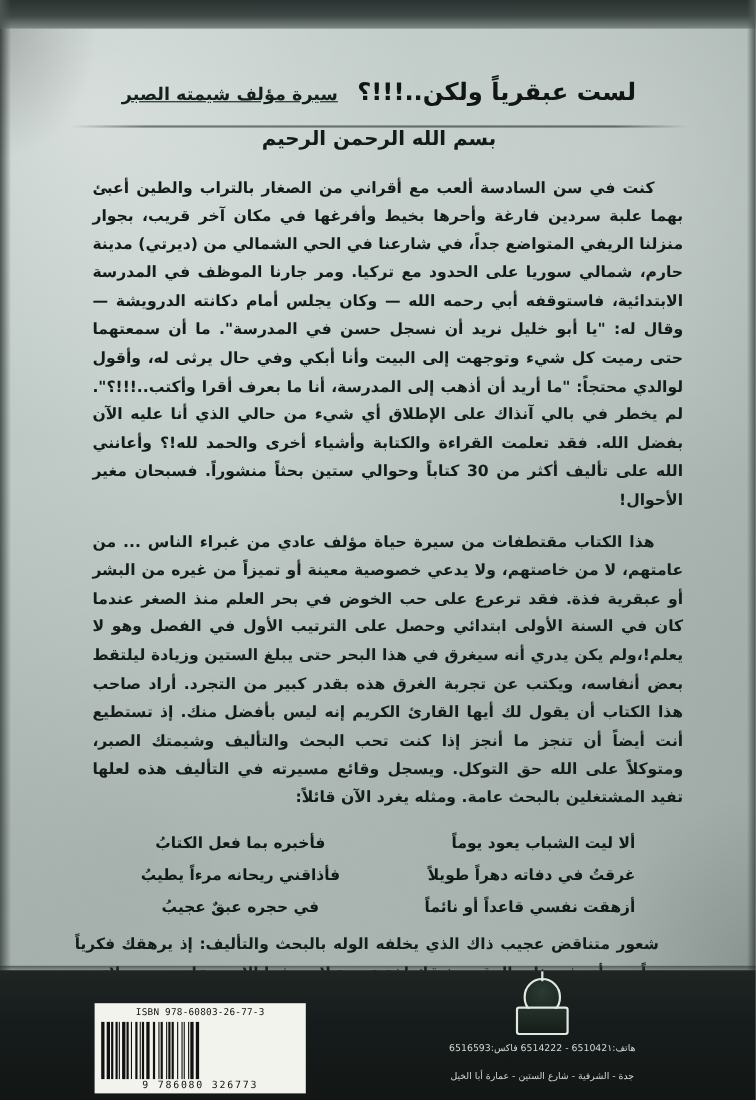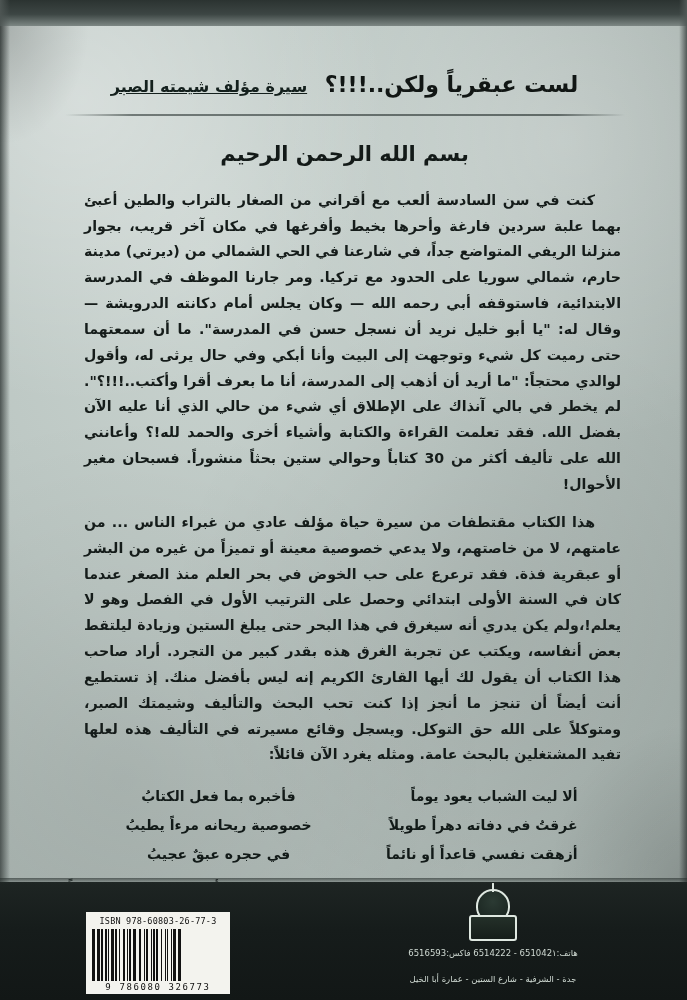--- a/index.html
+++ b/index.html
@@ -91,23 +91,22 @@
 
   .rule {
     margin: 14px auto 0 auto;
     width: 560px;
     height: 2px;
     background: linear-gradient(90deg, rgba(30,40,38,0) 0%, rgba(30,40,38,0.55) 12%, rgba(30,40,38,0.6) 88%, rgba(30,40,38,0) 100%);
   }
 
   
   .basmala {
-    margin-top: 26px;
-    text-align: center;
-    font-size: 21px;
+    text-align: center;
+    font-size: 18px;
     font-weight: bold;
     color: #131a18;
   }
 
   
   .body-wrap {
     margin-top: 22px;
     padding: 0 58px 0 58px;
   }
   p.para {
@@ -191,21 +190,21 @@
     top: -4px; left: 0; right: 0;
     height: 6px;
     background: linear-gradient(180deg, rgba(40,48,46,0.65), rgba(40,48,46,0));
   }
 
   
   .barcode-box {
     position: absolute;
     left: 86px;
     bottom: 6px;
-    width: 144px;
+    width: 192px;
     background: #f3f3ee;
     padding: 4px 6px 2px 6px;
     box-sizing: border-box;
   }
   .isbn-text {
     font-family: "DejaVu Sans Mono", monospace;
     font-size: 8.5px;
     color: #111;
     text-align: center;
     letter-spacing: 0.2px;
@@ -336,21 +335,21 @@
       <p class="para">هذا الكتاب مقتطفات من سيرة حياة مؤلف عادي من غبراء الناس ... من عامتهم، لا من خاصتهم، ولا يدعي خصوصية معينة أو تميزاً من غيره من البشر أو عبقرية فذة. فقد ترعرع على حب الخوض في بحر العلم منذ الصغر عندما كان في السنة الأولى ابتدائي وحصل على الترتيب الأول في الفصل وهو لا يعلم!،ولم يكن يدري أنه سيغرق في هذا البحر حتى يبلغ الستين وزيادة ليلتقط بعض أنفاسه، ويكتب عن تجربة الغرق هذه بقدر كبير من التجرد. أراد صاحب هذا الكتاب أن يقول لك أيها القارئ الكريم إنه ليس بأفضل منك. إذ تستطيع أنت أيضاً أن تنجز ما أنجز إذا كنت تحب البحث والتأليف وشيمتك الصبر، ومتوكلاً على الله حق التوكل. ويسجل وقائع مسيرته في التأليف هذه لعلها تفيد المشتغلين بالبحث عامة. ومثله يغرد الآن قائلاً:</p>
     </div>
 
     <div class="poem">
       <div class="poem-row">
         <div class="hemistich right">ألا ليت الشباب يعود يوماً</div>
         <div class="hemistich left">فأخبره بما فعل الكتابُ</div>
       </div>
       <div class="poem-row">
         <div class="hemistich right">غرقتُ في دفاته دهراً طويلاً</div>
-        <div class="hemistich left">خصوصية ريحانه مرءاً يطيبُ</div>
+        <div class="hemistich left">فأذاقني ريحانه مرءاً يطيبُ</div>
       </div>
       <div class="poem-row">
         <div class="hemistich right">أزهقت نفسي قاعداً أو نائماً</div>
         <div class="hemistich left">في حجره عبقٌ عجيبُ</div>
       </div>
     </div>
 
     <div class="closing">
       <p>شعور متناقض عجيب ذاك الذي يخلفه الوله بالبحث والتأليف: إذ يرهقك فكرياً وبدنياً، بيد أنه في ذات الوقت يذيقك لذة عجيبة لا يعرفها إلا من عانى من ويلاته.</p>
       <p class="quote">"وهذا الكتاب موجه لمن يبحث عن هذه اللذة العجيبة"</p>

